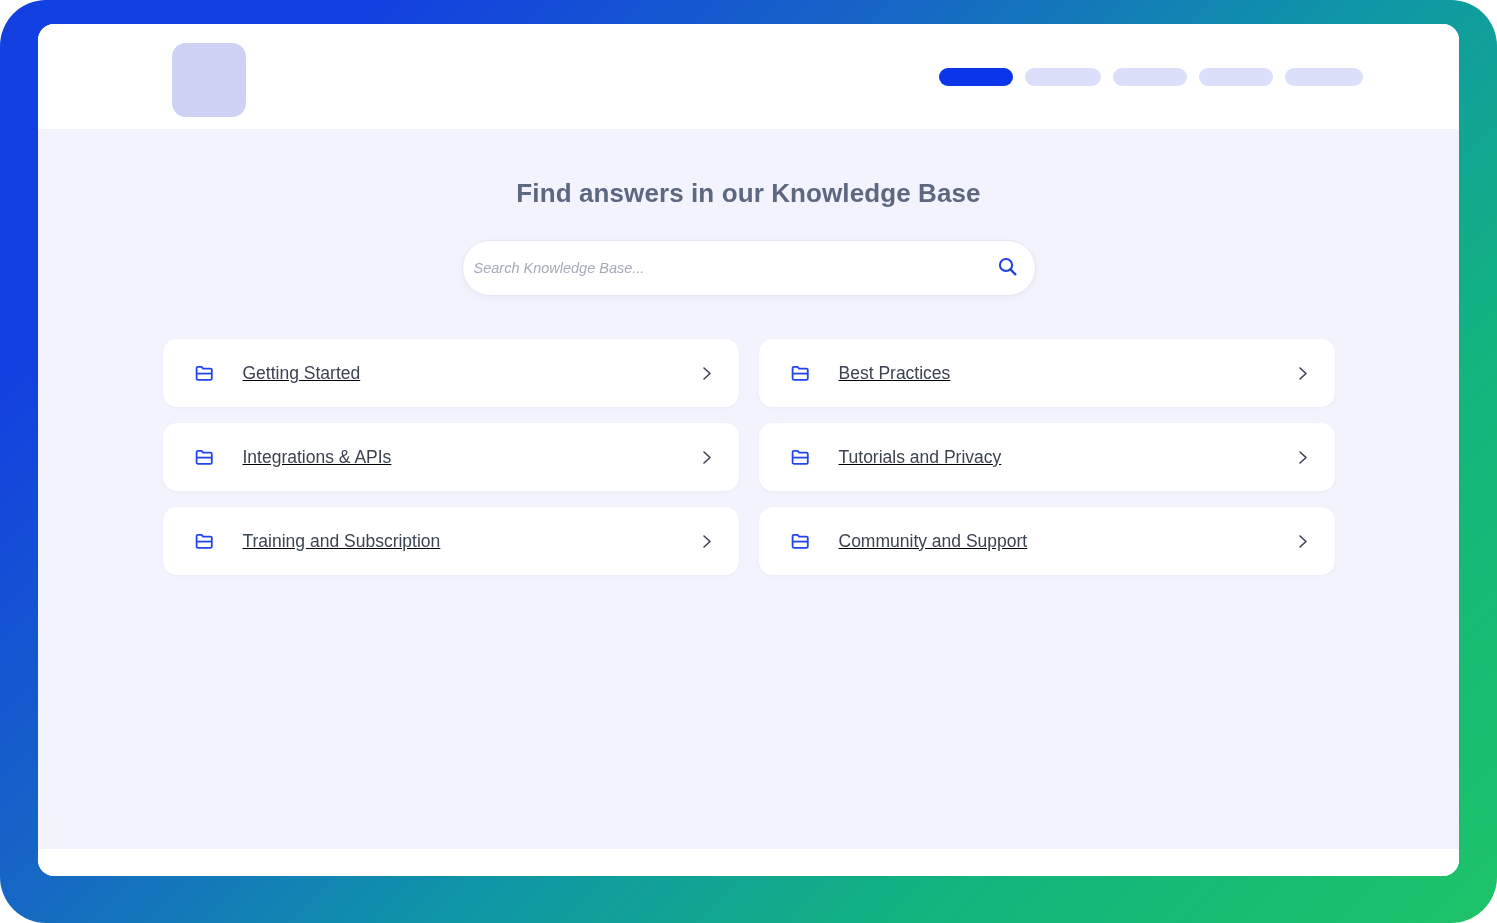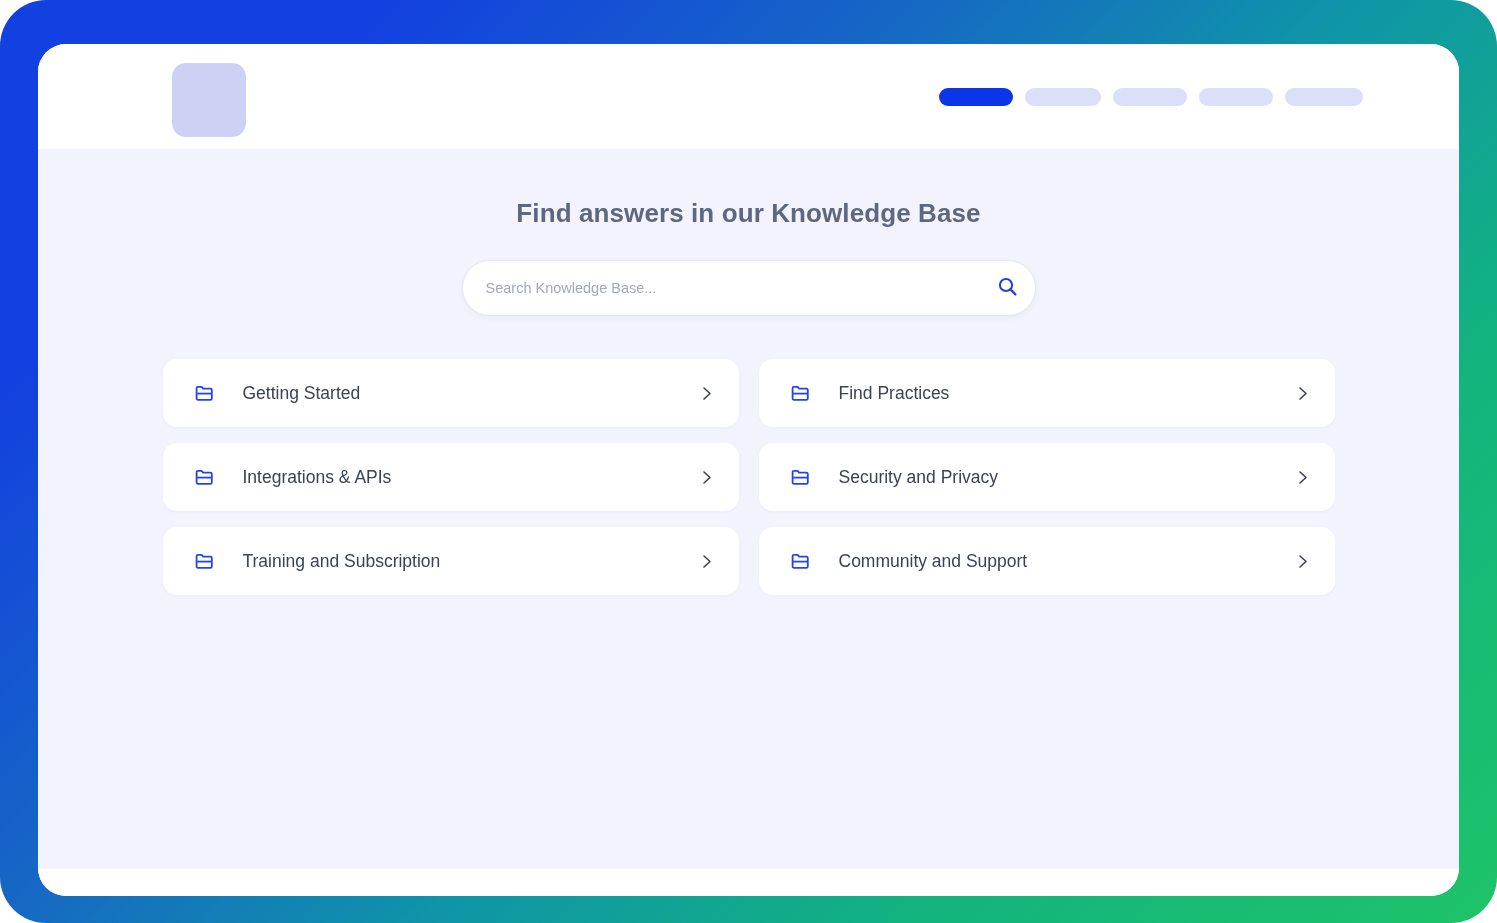--- a/index.html
+++ b/index.html
@@ -23,24 +23,24 @@
         #1340e0 16%,
         #1668c4 38%,
         #0f95a8 56%,
         #13b47e 76%,
         #1fc368 100%);
   }
 
   
   #app-window {
     position: absolute;
-    left: 38px; top: 44px;
+    left: 38px; top: 24px;
     width: 1421px; height: 852px;
     background: #ffffff;
-    border-radius: 28px;
+    border-radius: 16px;
     overflow: hidden;
   }
 
   
   #site-header {
     position: relative;
     height: 105px;
     background: #ffffff;
   }
 
@@ -96,24 +96,25 @@
     border-radius: 28px;
     box-shadow: 0 2px 5px rgba(90,100,160,0.06);
     display: flex;
     align-items: center;
   }
   #search-input {
     flex: 1;
     border: none;
     outline: none;
     background: transparent;
-    margin-left: 23px;
+    margin-left: 11px;
     font-family: "Liberation Sans", sans-serif;
     font-size: 14.5px;
     color: #3c4254;
+    font-style: italic;
   }
   #search-input::placeholder { color: #a4a9ba; }
   #search-button {
     width: 54px; height: 54px;
     border: none;
     background: transparent;
     display: flex;
     align-items: center;
     justify-content: center;
     cursor: pointer;
@@ -131,20 +132,21 @@
 
   .category-card {
     height: 68px;
     background: #ffffff;
     border-radius: 14px;
     display: flex;
     align-items: center;
     padding: 0 22px 0 32px;
     cursor: pointer;
     box-shadow: 0 1px 3px rgba(80,90,150,0.05);
+    text-decoration: underline;
   }
   .card-folder-icon {
     width: 20px; height: 20px;
     flex: none;
     display: flex;
     align-items: center;
     justify-content: center;
   }
   .card-label {
     margin-left: 28px;
@@ -221,21 +223,21 @@
 </svg>
             </span>
           </div>
           <div class="category-card">
             <span class="card-folder-icon">
               <svg width="19" height="19" viewBox="0 0 19 19" fill="none">
   <path d="M1.6 4.2a1.4 1.4 0 0 1 1.4-1.4h3.6l1.5 1.8h7.3a1.4 1.4 0 0 1 1.4 1.4v8.4a1.4 1.4 0 0 1-1.4 1.4H3a1.4 1.4 0 0 1-1.4-1.4V4.2Z" stroke="#2244ee" stroke-width="1.8" stroke-linejoin="round"></path>
   <line x1="2.2" y1="9.6" x2="16.6" y2="9.6" stroke="#2244ee" stroke-width="1.8"></line>
 </svg>
             </span>
-            <span class="card-label">Find Practices</span>
+            <span class="card-label">Best Practices</span>
             <span class="card-chevron-icon">
               <svg width="17" height="17" viewBox="0 0 17 17" fill="none">
   <polyline points="6,3 12,8.5 6,14" stroke="#3b4250" stroke-width="1.6" fill="none" stroke-linecap="round" stroke-linejoin="round"></polyline>
 </svg>
             </span>
           </div>
           <div class="category-card">
             <span class="card-folder-icon">
               <svg width="19" height="19" viewBox="0 0 19 19" fill="none">
   <path d="M1.6 4.2a1.4 1.4 0 0 1 1.4-1.4h3.6l1.5 1.8h7.3a1.4 1.4 0 0 1 1.4 1.4v8.4a1.4 1.4 0 0 1-1.4 1.4H3a1.4 1.4 0 0 1-1.4-1.4V4.2Z" stroke="#2244ee" stroke-width="1.8" stroke-linejoin="round"></path>
@@ -249,21 +251,21 @@
 </svg>
             </span>
           </div>
           <div class="category-card">
             <span class="card-folder-icon">
               <svg width="19" height="19" viewBox="0 0 19 19" fill="none">
   <path d="M1.6 4.2a1.4 1.4 0 0 1 1.4-1.4h3.6l1.5 1.8h7.3a1.4 1.4 0 0 1 1.4 1.4v8.4a1.4 1.4 0 0 1-1.4 1.4H3a1.4 1.4 0 0 1-1.4-1.4V4.2Z" stroke="#2244ee" stroke-width="1.8" stroke-linejoin="round"></path>
   <line x1="2.2" y1="9.6" x2="16.6" y2="9.6" stroke="#2244ee" stroke-width="1.8"></line>
 </svg>
             </span>
-            <span class="card-label">Security and Privacy</span>
+            <span class="card-label">Tutorials and Privacy</span>
             <span class="card-chevron-icon">
               <svg width="17" height="17" viewBox="0 0 17 17" fill="none">
   <polyline points="6,3 12,8.5 6,14" stroke="#3b4250" stroke-width="1.6" fill="none" stroke-linecap="round" stroke-linejoin="round"></polyline>
 </svg>
             </span>
           </div>
           <div class="category-card">
             <span class="card-folder-icon">
               <svg width="19" height="19" viewBox="0 0 19 19" fill="none">
   <path d="M1.6 4.2a1.4 1.4 0 0 1 1.4-1.4h3.6l1.5 1.8h7.3a1.4 1.4 0 0 1 1.4 1.4v8.4a1.4 1.4 0 0 1-1.4 1.4H3a1.4 1.4 0 0 1-1.4-1.4V4.2Z" stroke="#2244ee" stroke-width="1.8" stroke-linejoin="round"></path>

